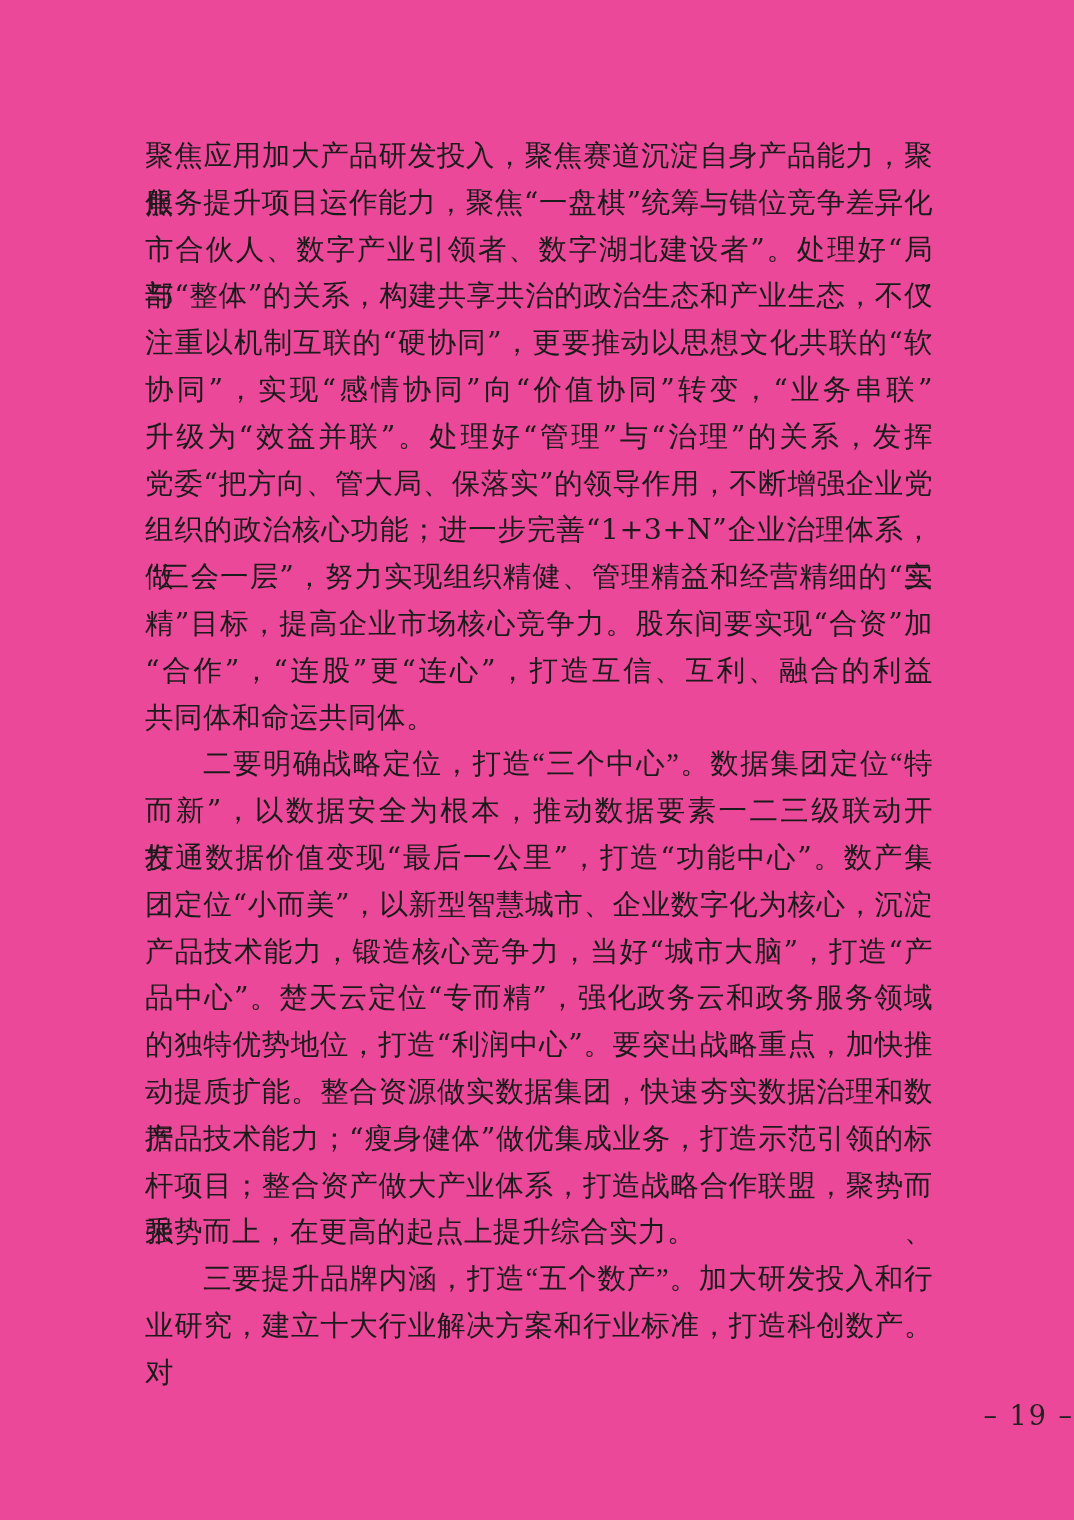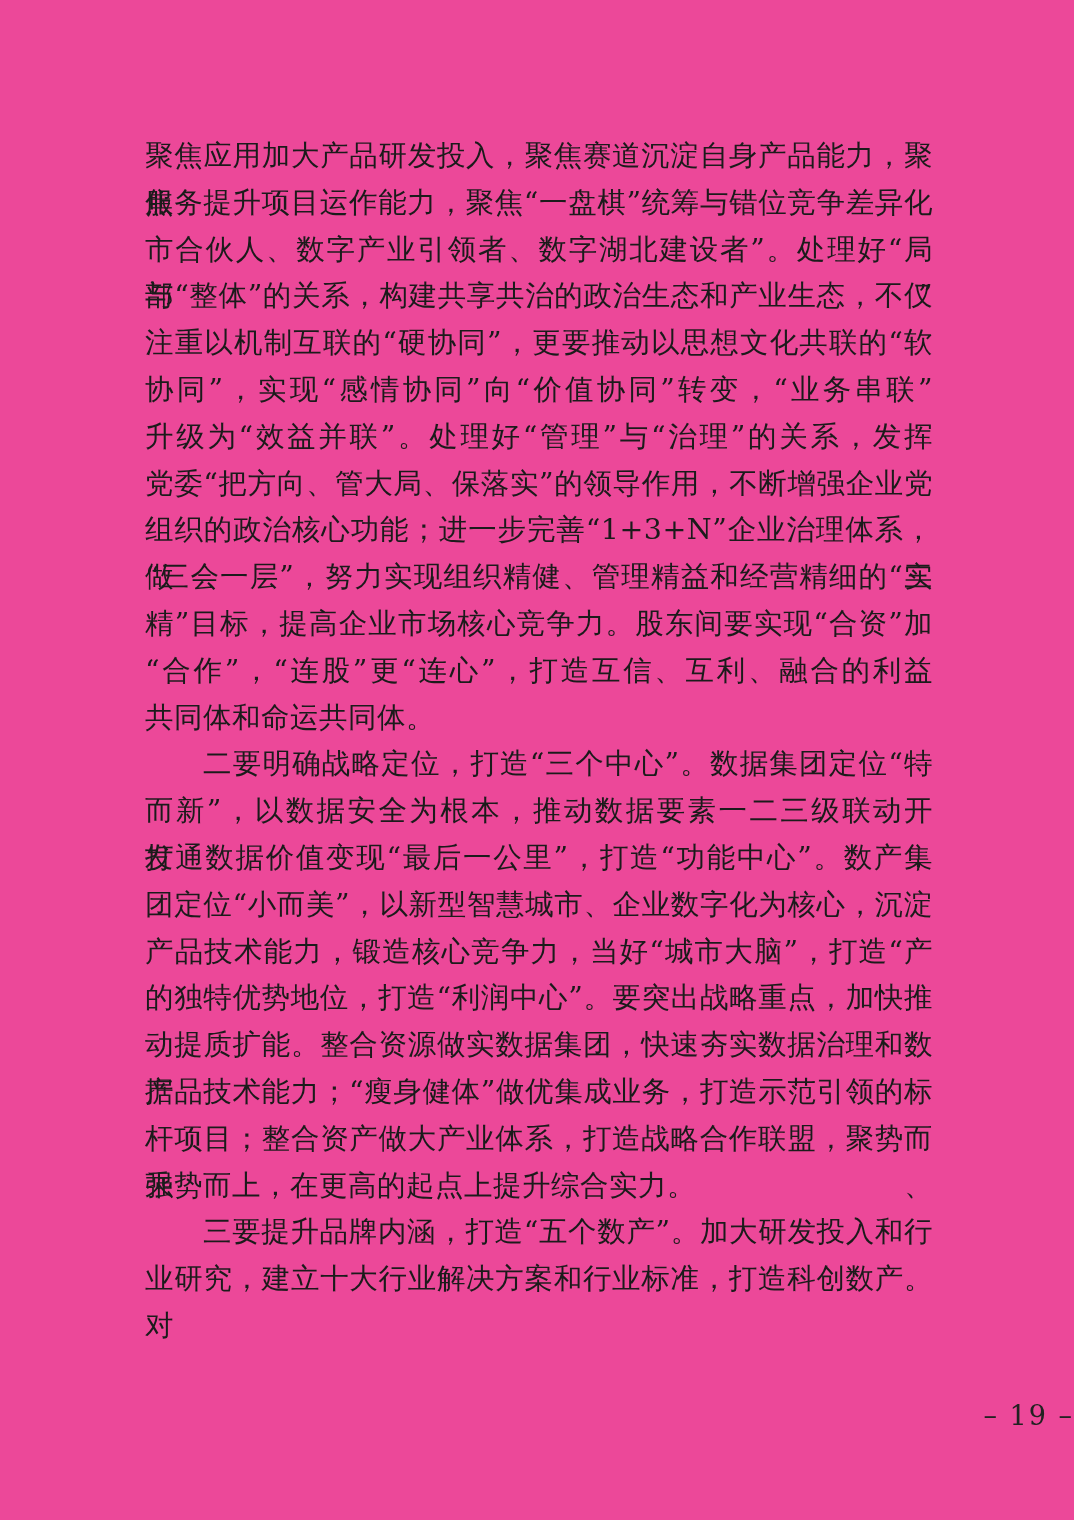--- a/index.html
+++ b/index.html
@@ -26,20 +26,21 @@
   .line {
     font-size: 28.5px;
     line-height: 46.8px;
     height: 46.8px;
     text-align: justify;
     text-align-last: justify;
     letter-spacing: 0.5px;
   }
   .line.indent {
     text-indent: 58px;
+    font-family: Liberation Serif, serif;
   }
   .line.para-end {
     text-align-last: left;
   }
   .footer {
     position: absolute;
     left: 0;
     top: 1400px;
     width: 100%;
     text-align: right;
@@ -64,20 +65,21 @@
     <div class="line">组织的政治核心功能；进一步完善“1+3+N”企业治理体系，做实</div>
     <div class="line">“三会一层”，努力实现组织精健、管理精益和经营精细的“三</div>
     <div class="line">精”目标，提高企业市场核心竞争力。股东间要实现“合资”加</div>
     <div class="line">“合作”，“连股”更“连心”，打造互信、互利、融合的利益</div>
     <div class="line para-end">共同体和命运共同体。</div>
     <div class="line indent">二要明确战略定位，打造“三个中心”。数据集团定位“特</div>
     <div class="line">而新”，以数据安全为根本，推动数据要素一二三级联动开发，</div>
     <div class="line">打通数据价值变现“最后一公里”，打造“功能中心”。数产集</div>
     <div class="line">团定位“小而美”，以新型智慧城市、企业数字化为核心，沉淀</div>
     <div class="line">产品技术能力，锻造核心竞争力，当好“城市大脑”，打造“产</div>
+    <div class="line">品中心”。楚天云定位“专而精”，强化政务云和政务服务领域</div>
     <div class="line">的独特优势地位，打造“利润中心”。要突出战略重点，加快推</div>
     <div class="line">动提质扩能。整合资源做实数据集团，快速夯实数据治理和数据</div>
     <div class="line">产品技术能力；“瘦身健体”做优集成业务，打造示范引领的标</div>
     <div class="line">杆项目；整合资产做大产业体系，打造战略合作联盟，聚势而强、</div>
     <div class="line para-end">乘势而上，在更高的起点上提升综合实力。</div>
     <div class="line indent">三要提升品牌内涵，打造“五个数产”。加大研发投入和行</div>
     <div class="line">业研究，建立十大行业解决方案和行业标准，打造科创数产。对</div>
   </div>
   <div class="footer">– 19 –</div>
 </div>

